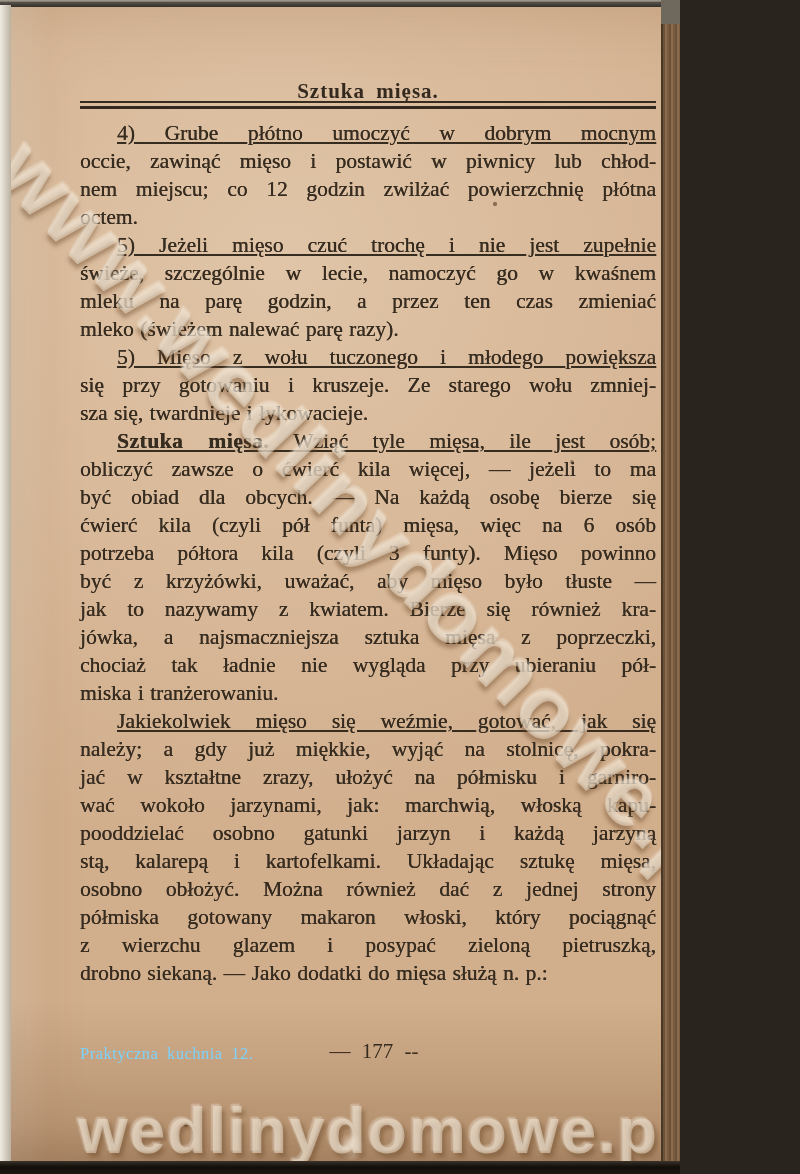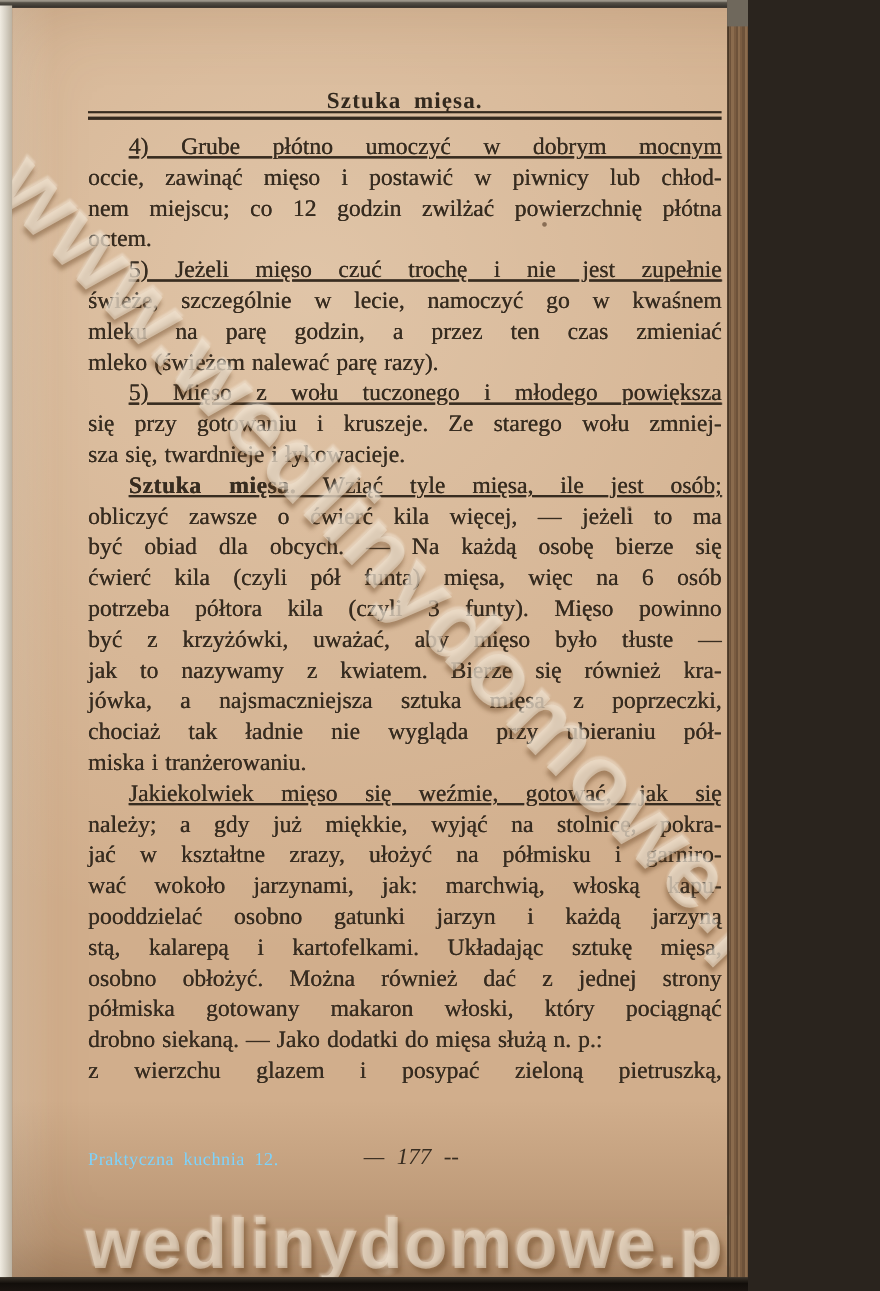--- a/index.html
+++ b/index.html
@@ -40,21 +40,21 @@
   .text-block{position:absolute;left:80px;top:119px;width:576px;z-index:2;
     font-size:21.5px;line-height:28px;color:#372c20;text-shadow:.3px 0 0 currentColor;}
   .line{text-align:justify;text-align-last:justify;-moz-text-align-last:justify;word-spacing:1px;}
   .line.last{text-align-last:left;-moz-text-align-last:left;}
   .line.indent{text-indent:37px;text-decoration:underline;}
   .line b{letter-spacing:.5px;}
   .footer-sig{position:absolute;left:80px;top:1044px;z-index:2;
     font-size:16.5px;letter-spacing:.5px;word-spacing:4px;color:#7dd3fc;}
   .footer-page{position:absolute;left:80px;top:1039px;width:576px;text-align:center;z-index:2;
     font-size:21px;color:#372c20;}
-  .footer-page span{margin-left:12px;word-spacing:6px;font-style:italic;}
+  .footer-page span{margin-left:12px;word-spacing:6px;}
 
   
   .wm{position:absolute;z-index:4;pointer-events:none;white-space:nowrap;
     font-family:"Liberation Sans",sans-serif;font-weight:bold;
     color:rgba(238,226,208,.55);
     text-shadow:-2px -2px 2px rgba(255,252,244,.35), 3px 4px 4px rgba(100,64,32,.42);}
   .wm-diag{left:48px;top:120px;font-size:86px;letter-spacing:2px;
     transform:rotate(46deg);transform-origin:0 0;}
   .wm-bottom{left:78px;top:1046px;font-size:64px;letter-spacing:2px;margin-top:48px;}
   .wm-corner{left:-46px;top:1062px;font-size:86px;letter-spacing:2px;
@@ -101,22 +101,22 @@
       </div>
       <div class="paragraph">
         <div class="line indent">Jakiekolwiek mięso się weźmie, gotować, jak się</div>
         <div class="line">należy; a gdy już miękkie, wyjąć na stolnicę, pokra-</div>
         <div class="line">jać w kształtne zrazy, ułożyć na półmisku i garniro-</div>
         <div class="line">wać wokoło jarzynami, jak: marchwią, włoską kapu-</div>
         <div class="line">pooddzielać osobno gatunki jarzyn i każdą jarzyną</div>
         <div class="line">stą, kalarepą i kartofelkami. Układając sztukę mięsa,</div>
         <div class="line">osobno obłożyć. Można również dać z jednej strony</div>
         <div class="line">półmiska gotowany makaron włoski, który pociągnąć</div>
+        <div class="line">z wierzchu glazem i posypać zieloną pietruszką,</div>
         <div class="line last">drobno siekaną. — Jako dodatki do mięsa służą n. p.:</div>
-        <div class="line">z wierzchu glazem i posypać zieloną pietruszką,</div>
       </div>
     </div>
 
   <div class="footer-sig">Praktyczna kuchnia 12.</div>
   <div class="footer-page"><span>— 177 --</span></div>
 
   <div class="wm wm-diag">www.wedlinydomowe.pl</div>
   <div class="wm wm-bottom">wedlinydomowe.pl</div>
   <div class="wm wm-corner">mo</div>
 

